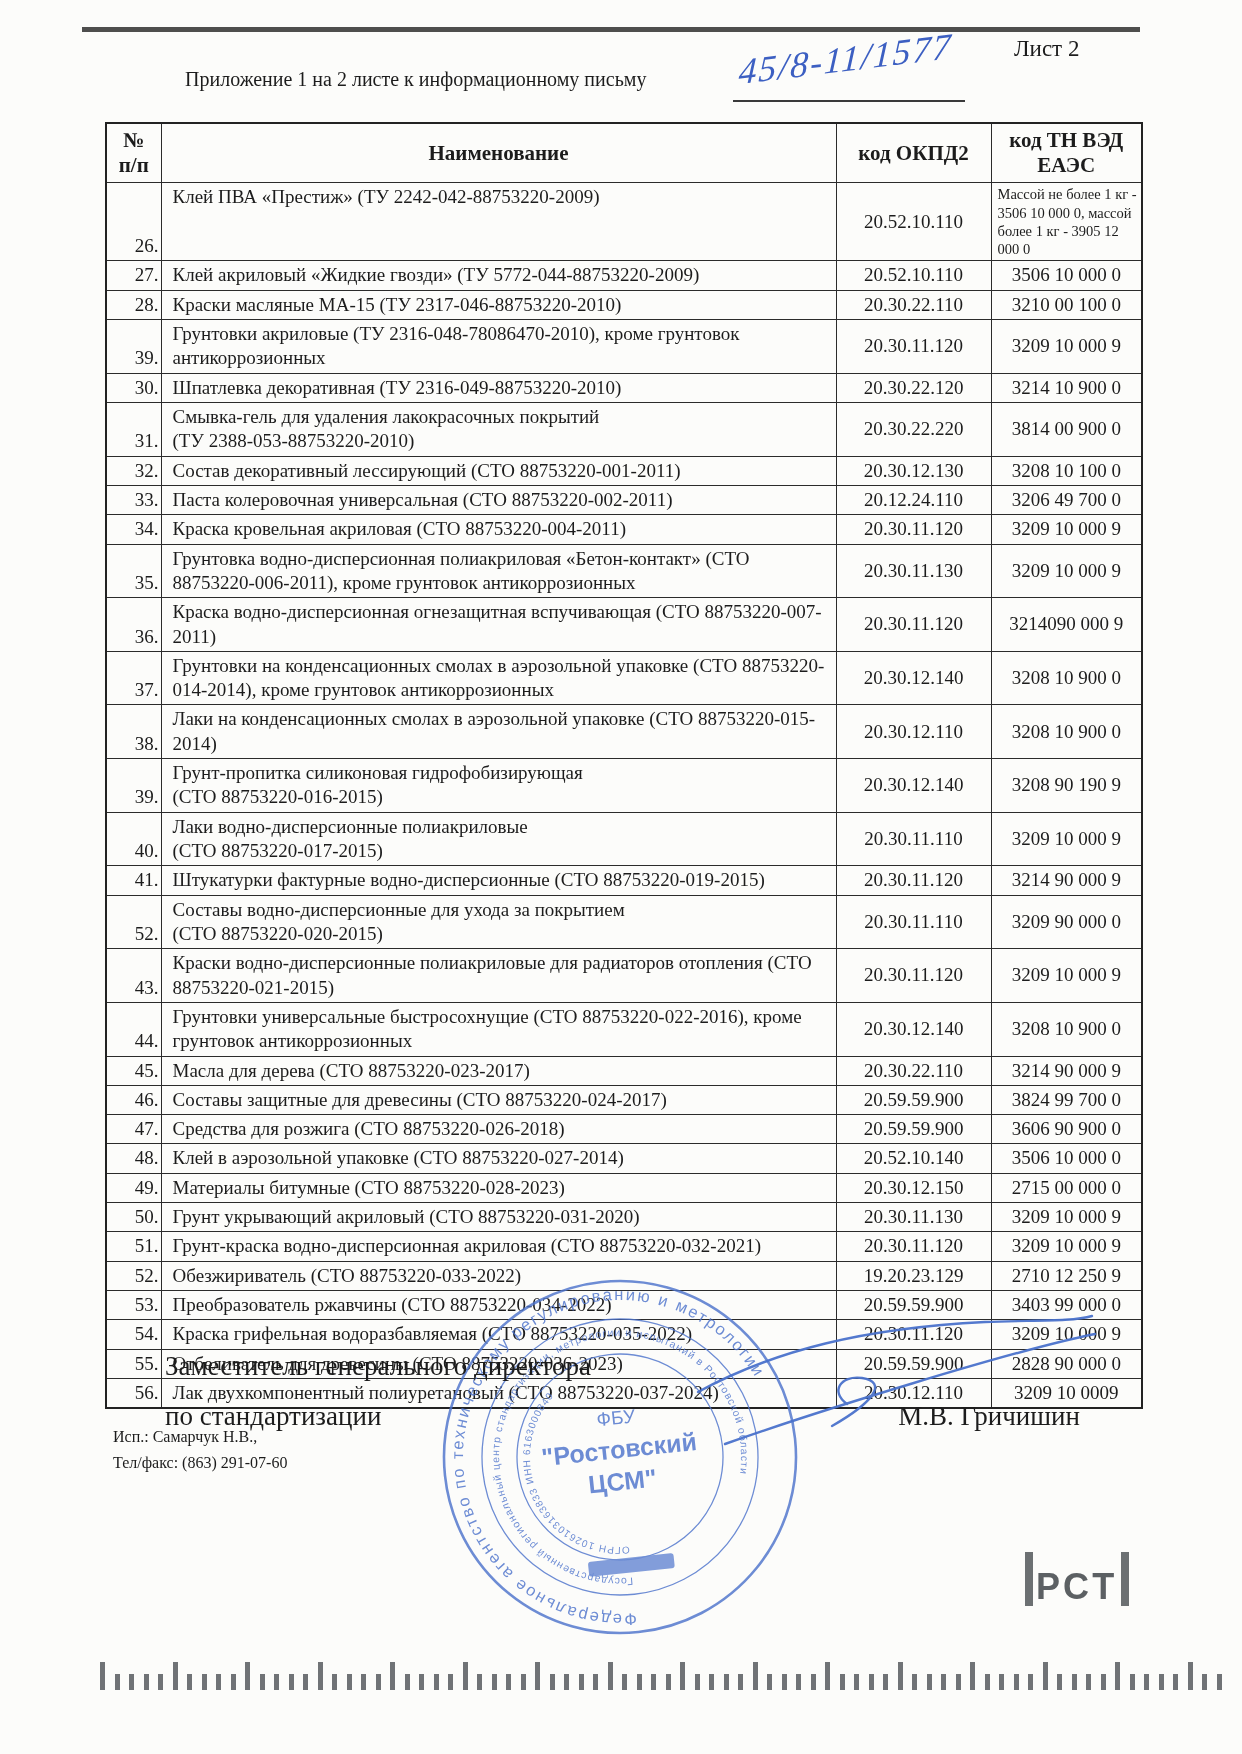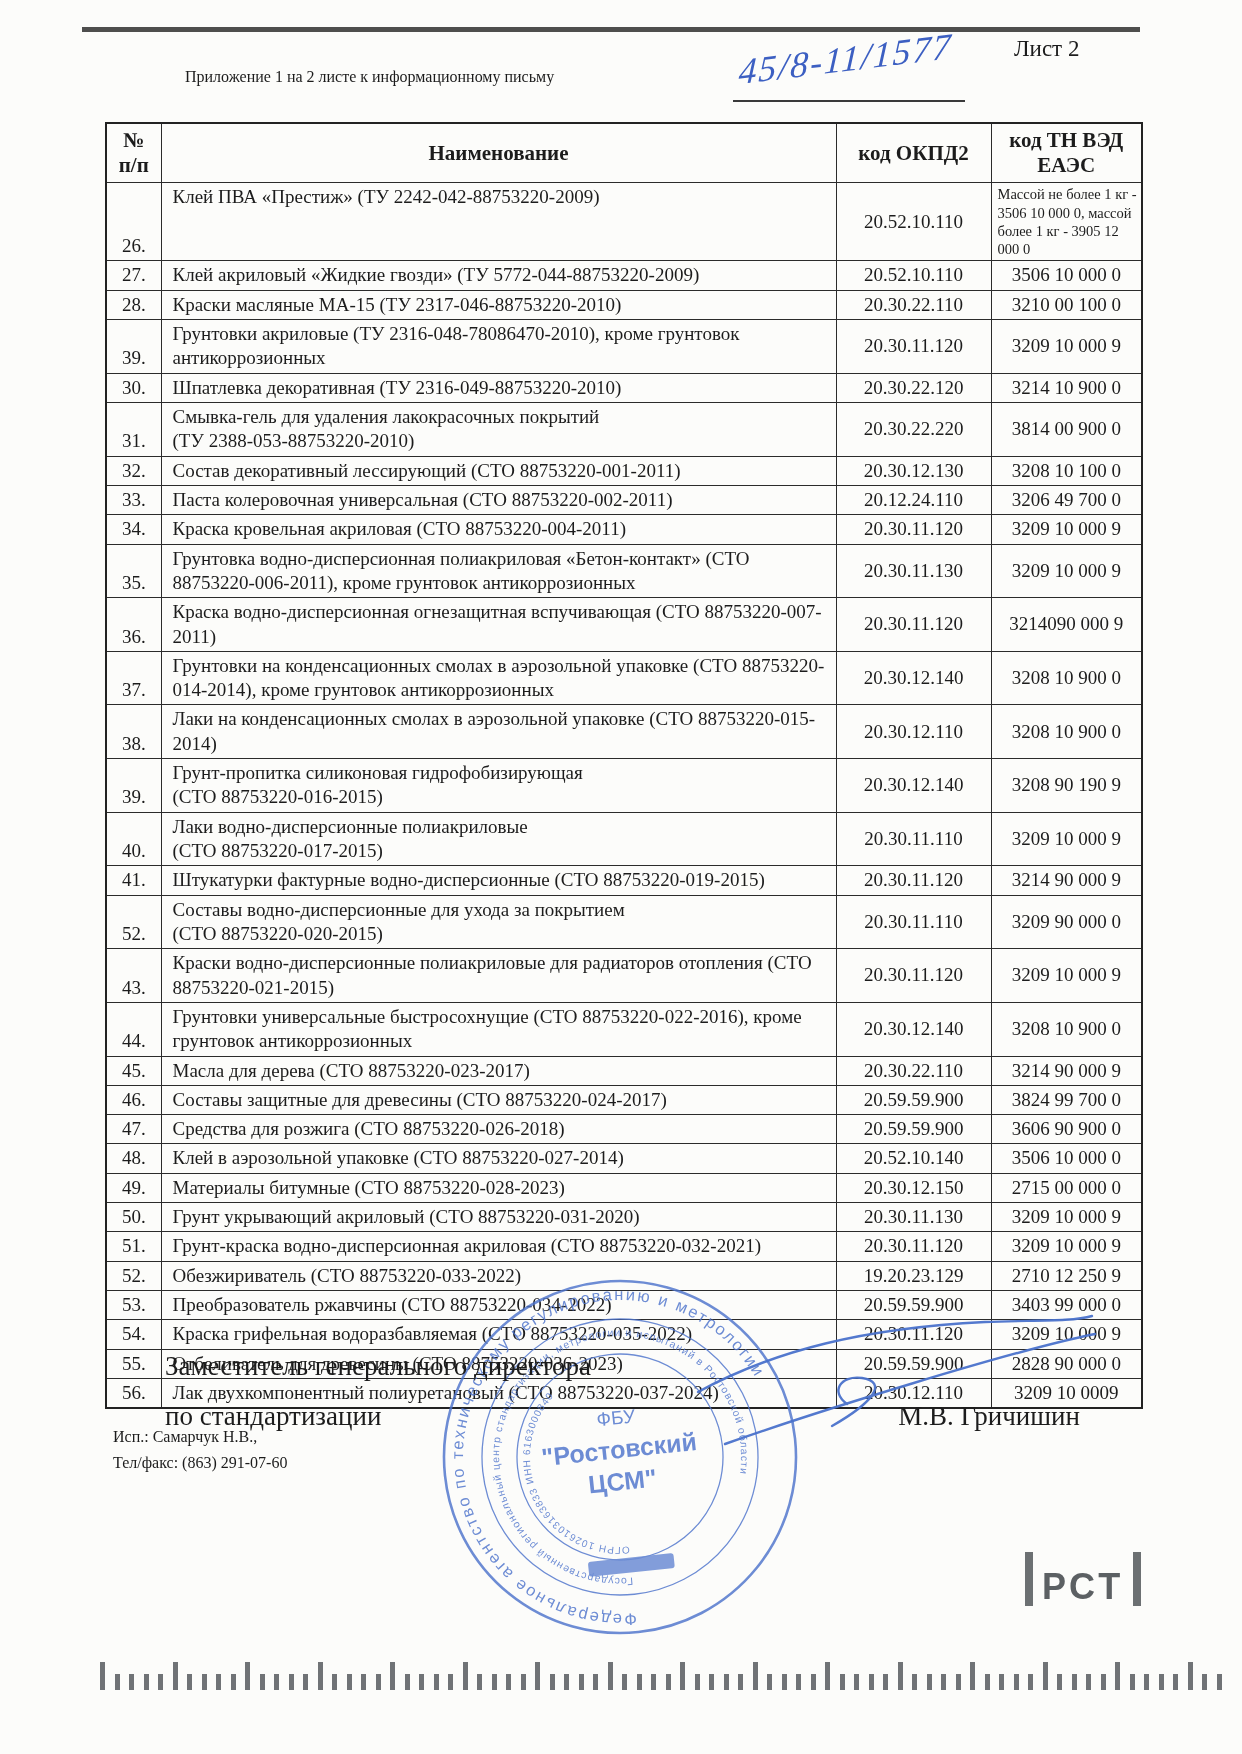--- a/index.html
+++ b/index.html
@@ -7,21 +7,21 @@
     position:relative;
     width:1242px;height:1754px;
     margin:0 auto;
     background:#fcfcfa;
     font-family:"Liberation Serif","DejaVu Serif",serif;
     color:#1c1c1c;
     overflow:hidden;
   }
   .scan-strip{position:absolute;left:82px;top:27px;width:1058px;height:5px;background:#222;opacity:.8;}
   .sheet-label{position:absolute;left:978px;top:36px;font-size:23px;margin-left:36px;}
-  .header-line{position:absolute;left:185px;top:68px;font-size:16px;white-space:nowrap;}
+  .header-line{position:absolute;left:185px;top:68px;font-size:20px;white-space:nowrap;}
   .blank-line{position:absolute;left:733px;top:100px;width:232px;border-top:2px solid #3a3a3a;}
   .handwritten{
     position:absolute;left:738px;top:38px;
     font-size:36px;font-style:italic;
     color:#3c5fc2;
     transform:rotate(-7deg) skewX(-10deg);
     letter-spacing:2px;
     white-space:nowrap;
   }
   table.doc{
@@ -37,21 +37,21 @@
   table.doc th,table.doc td{
     border:1.6px solid #2b2b2b;
   }
   table.doc{border:2.5px solid #222;}
   table.doc th{
     font-size:21px;font-weight:bold;text-align:center;
     padding:4px 3px;line-height:1.2;vertical-align:middle;
     white-space:pre-line;
   }
   table.doc td{font-size:19px;line-height:1.28;}
-  td.c-num{vertical-align:bottom;text-align:center;padding:1px 2px 2px 2px;}
+  td.c-num{vertical-align:bottom;text-align:right;padding:1px 2px 2px 2px;}
   td.c-name{vertical-align:top;text-align:left;padding:2px 8px 2px 11px;white-space:pre-line;margin-left:24px;}
   td.c-okpd{vertical-align:middle;text-align:center;padding:1px 2px;}
   td.c-tnved{vertical-align:middle;text-align:center;padding:1px 4px;}
   td.c-tnved.small{font-size:14.5px;text-align:left;line-height:1.26;padding:2px 1px 2px 6px;}
   .sign-row{
     position:absolute;left:165px;top:1342px;width:930px;
     display:flex;justify-content:space-between;align-items:flex-end;
     font-size:27px;line-height:1.85;
   }
   .sign-name{margin-top:10px;padding-right:15px;}
@@ -63,21 +63,21 @@
   }
   .signature-svg{position:absolute;left:680px;top:1292px;width:430px;height:175px;pointer-events:none;}
   .ruler{
     position:absolute;left:100px;top:1644px;width:1122px;height:46px;
     display:flex;justify-content:space-between;align-items:flex-end;
   }
   .ruler .bar{width:5px;height:16px;background:#5c6063;opacity:.88;}
   .ruler .bar.tall{height:28px;}
   .rst{
     position:absolute;left:1025px;top:1552px;
-    display:flex;align-items:flex-end;gap:9px;
+    display:flex;align-items:flex-end;gap:3px;
     color:#5c6063;
   }
   .rst .rbar{width:8px;height:54px;background:#5c6063;opacity:.9;}
   .rst .rst-letters{
     font-family:"Liberation Sans","DejaVu Sans",sans-serif;
     font-weight:bold;font-size:36px;letter-spacing:4px;line-height:1.05;
   }
   .stamp text{fill:#4e74cc;font-family:"Liberation Sans","DejaVu Sans",sans-serif;}
   .stamp circle{stroke:#4e74cc;fill:none;}
 </style>

